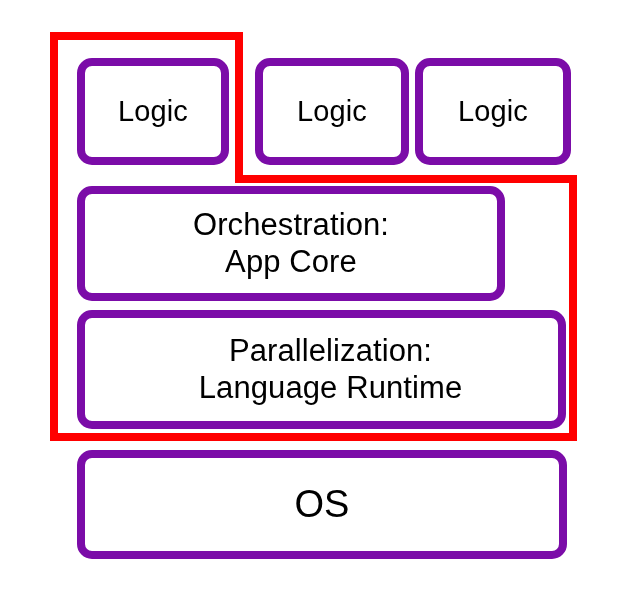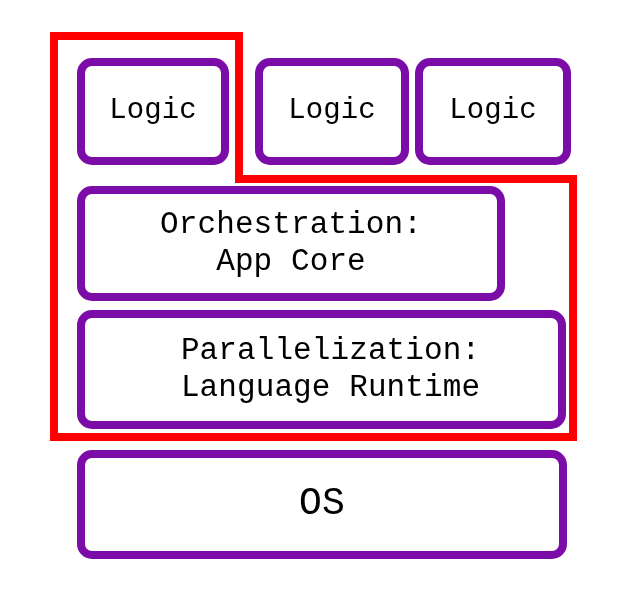--- a/index.html
+++ b/index.html
@@ -7,21 +7,21 @@
     margin: 0;
     padding: 0;
     background: #ffffff;
   }
   #canvas {
     position: relative;
     width: 618px;
     height: 602px;
     background: #ffffff;
     overflow: hidden;
-    font-family: Liberation Mono, monospace;
+    font-family: Liberation Sans, sans-serif;
   }
 
   
   .node {
     position: absolute;
     box-sizing: border-box;
     background: #ffffff;
     border: 8px solid #7B0CA8;
     border-radius: 15px;
     display: flex;

